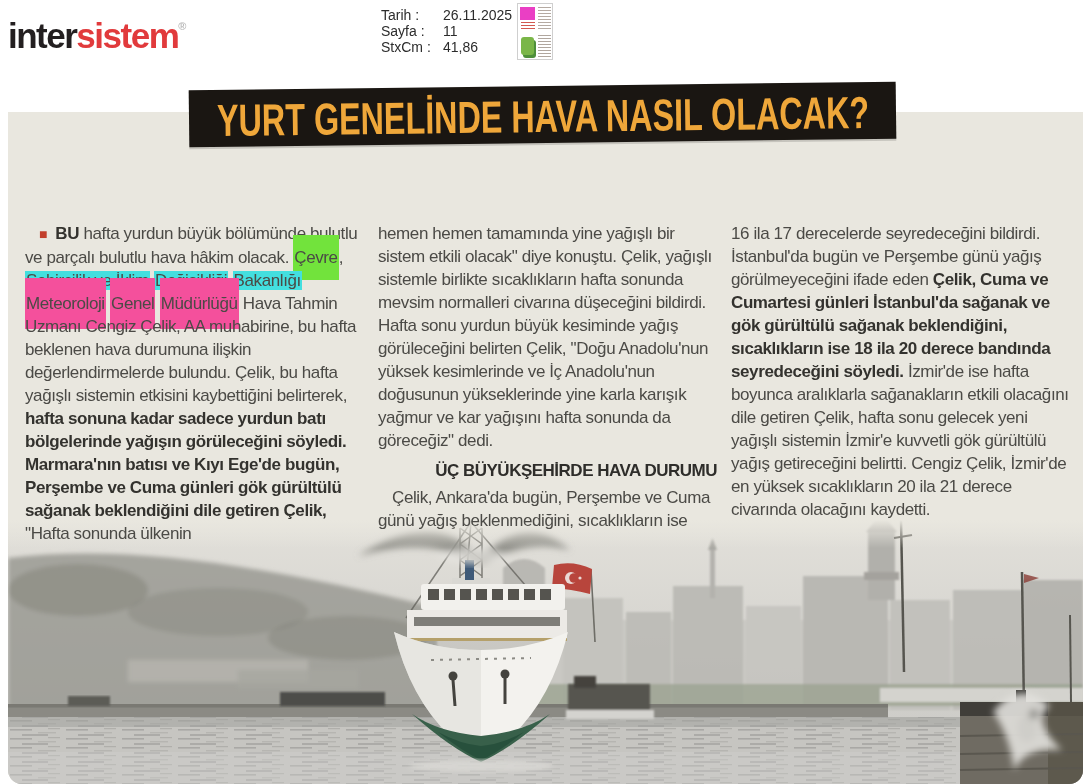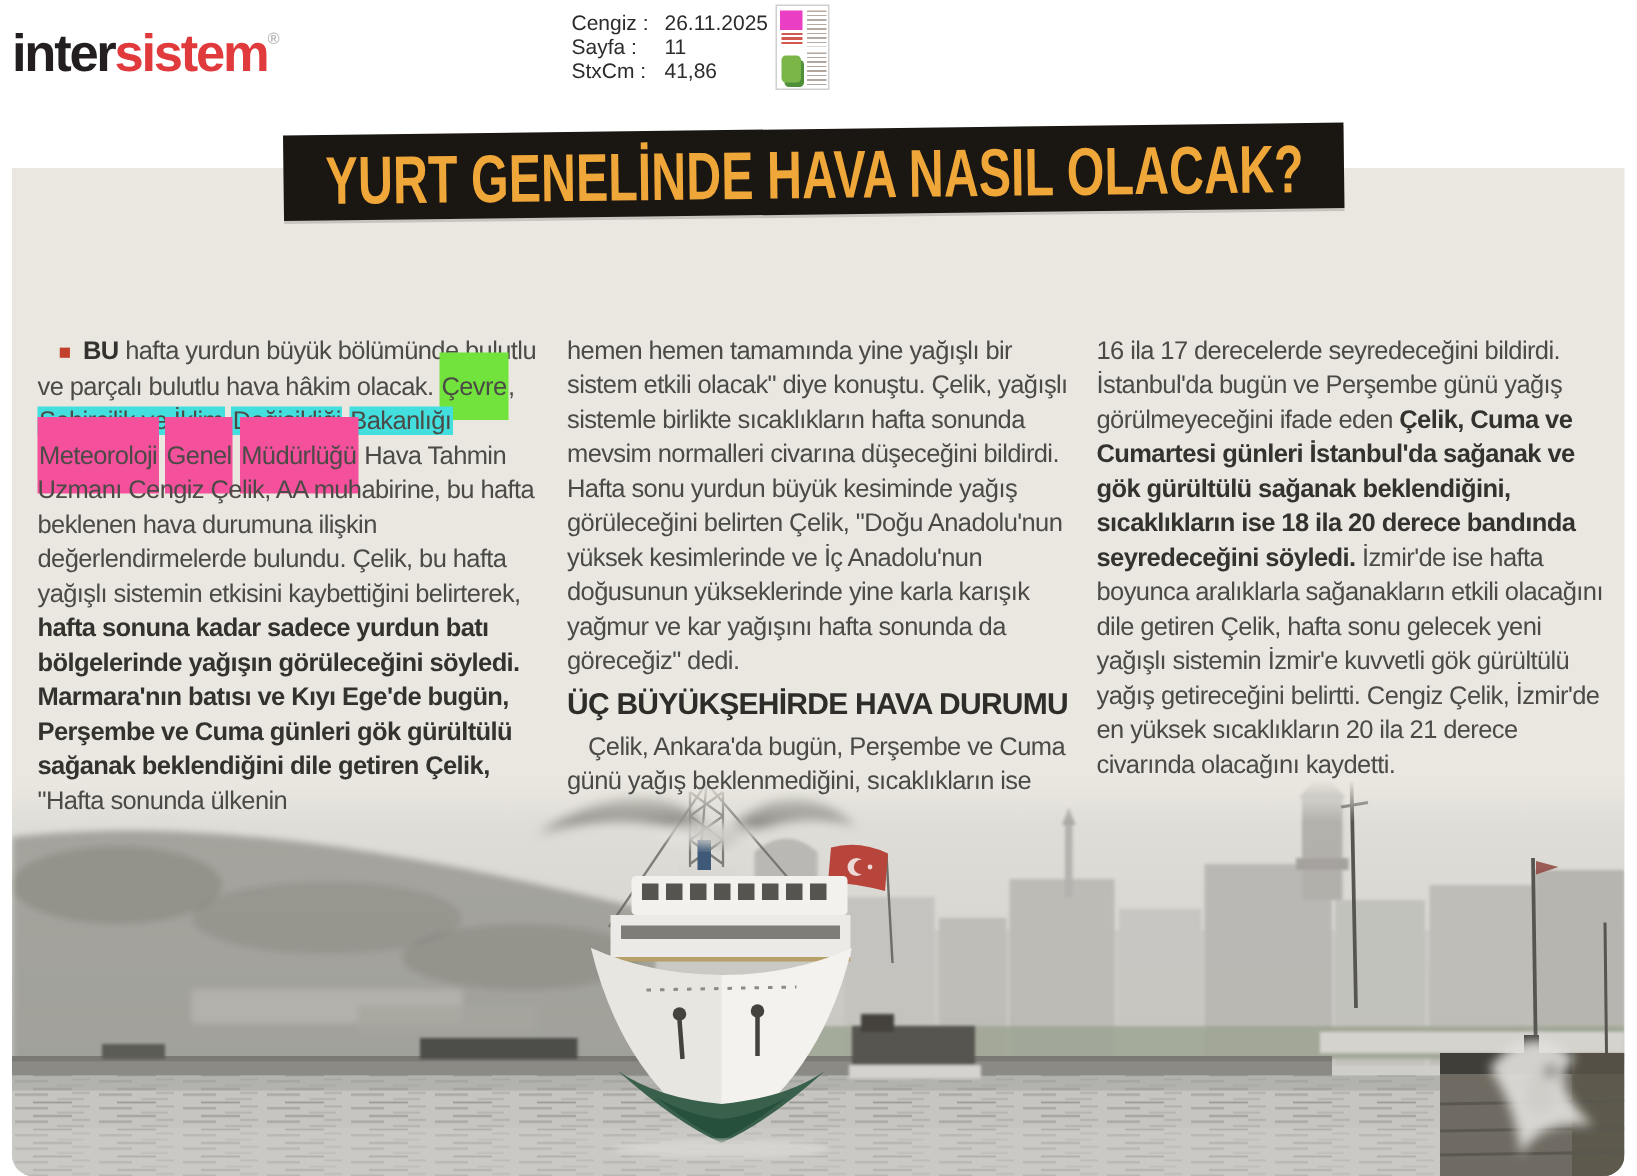--- a/index.html
+++ b/index.html
@@ -43,40 +43,40 @@
   .cols{position:absolute;left:25px;top:222px;width:1045px;display:flex;gap:14px;}
   .col{width:339px;font-size:17px;line-height:23px;color:#4b4a46;letter-spacing:-0.4px;text-align:left;}
   .col p{margin:0;}
   .seg-n{font-weight:normal;}
   .seg-b{font-weight:bold;color:#33322e;}
   .seg-hg{background:#72e33c;padding:13px 1px;}
   .seg-hc{background:#43dfdf;padding:0 1px;}
   .seg-hm{background:#f4509c;padding:16px 1px;}
   .seg-bullet{color:#c23f2c;font-size:14px;letter-spacing:2px;}
   .indent{text-indent:14px;}
-  .subhead{font-weight:bold;font-size:20px;color:#2e2d2a;text-align:left;margin:7px 0 4px;
+  .subhead{font-weight:bold;font-size:17px;color:#2e2d2a;text-align:right;margin:7px 0 4px;
            letter-spacing:-0.5px;}
 
   
   .photo{position:absolute;left:0px;top:408px;width:1075px;height:264px;overflow:hidden;
          border-radius:0 0 14px 14px;}
   .photo svg{display:block;}
 </style>
 </head>
 <body>
 
 <div id="stage">
 
   <div class="ip-header">
     <div class="ip-logo">
       <span class="lg1">inter</span><span class="lg2">sistem</span><span class="tm">®</span>
     </div>
     <div class="meta-block">
       <div class="meta-row">
-        <span class="meta-label">Cengiz :</span>
+        <span class="meta-label">Tarih :</span>
         <span class="meta-value">26.11.2025</span>
       </div>
       <div class="meta-row">
         <span class="meta-label">Sayfa :</span>
         <span class="meta-value">11</span>
       </div>
       <div class="meta-row">
         <span class="meta-label">StxCm :</span>
         <span class="meta-value">41,86</span>
       </div>

